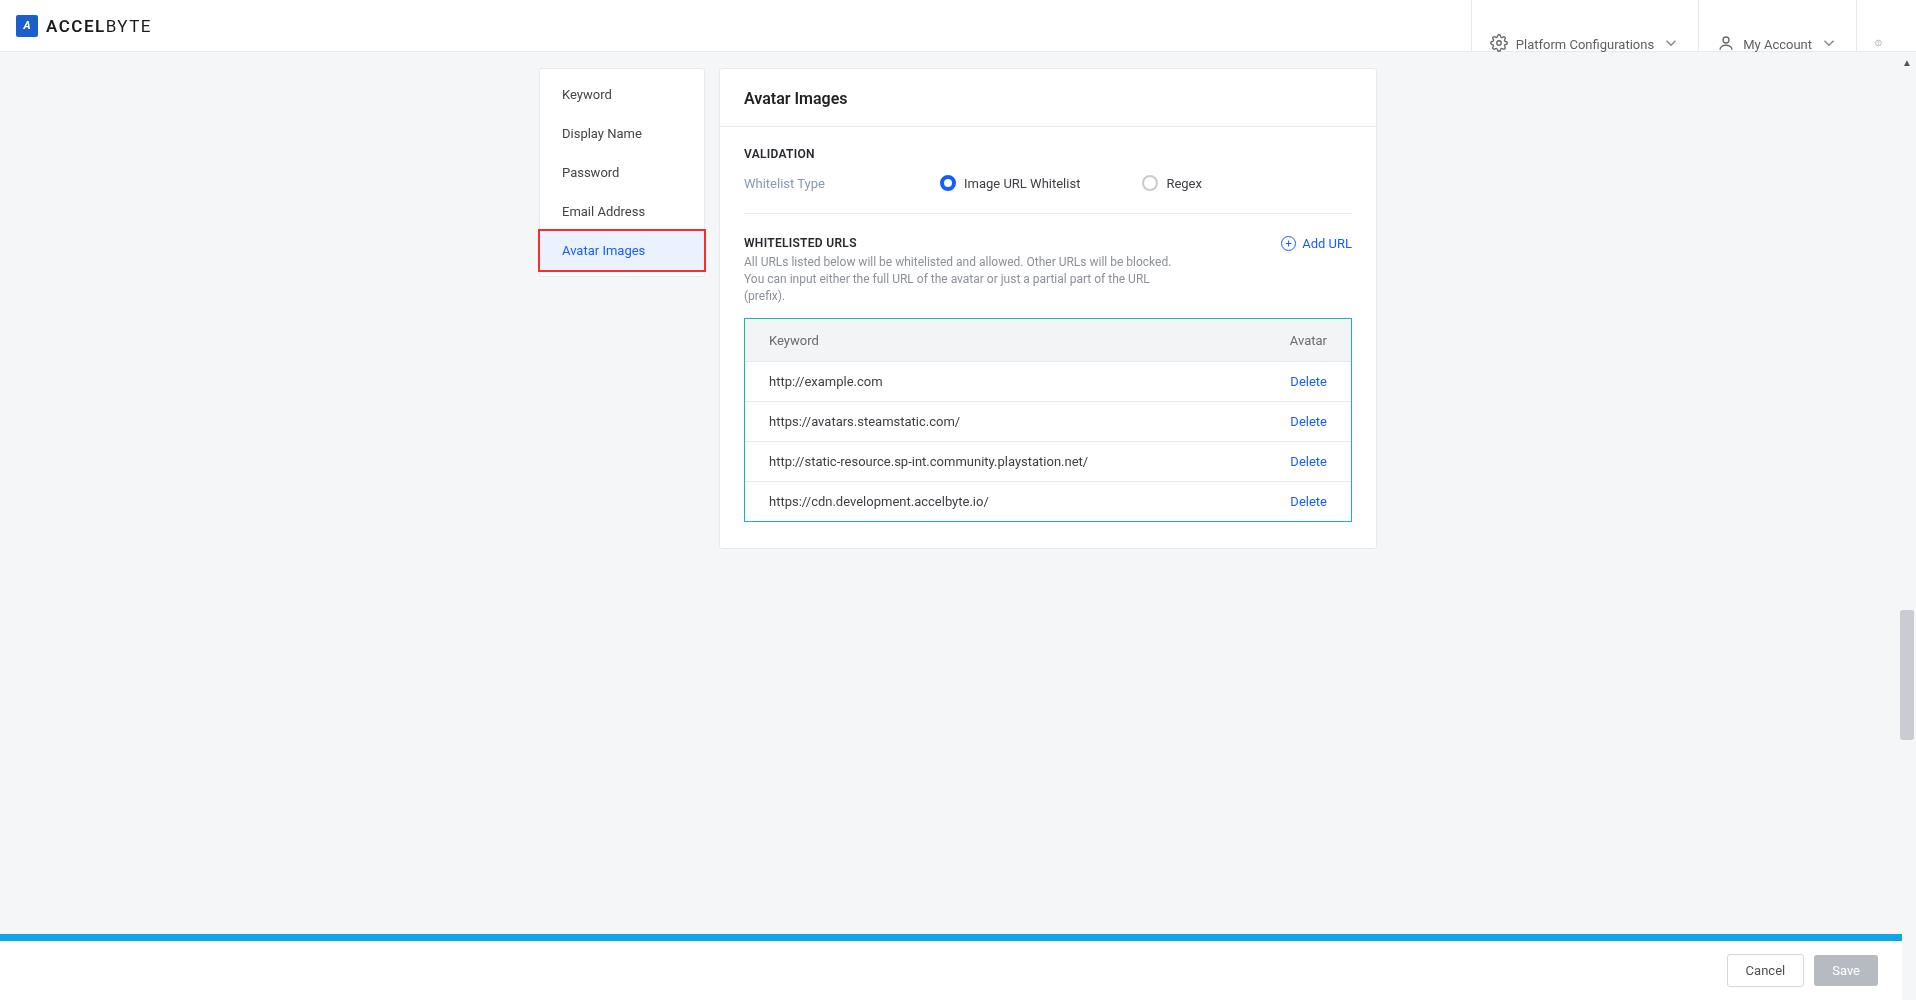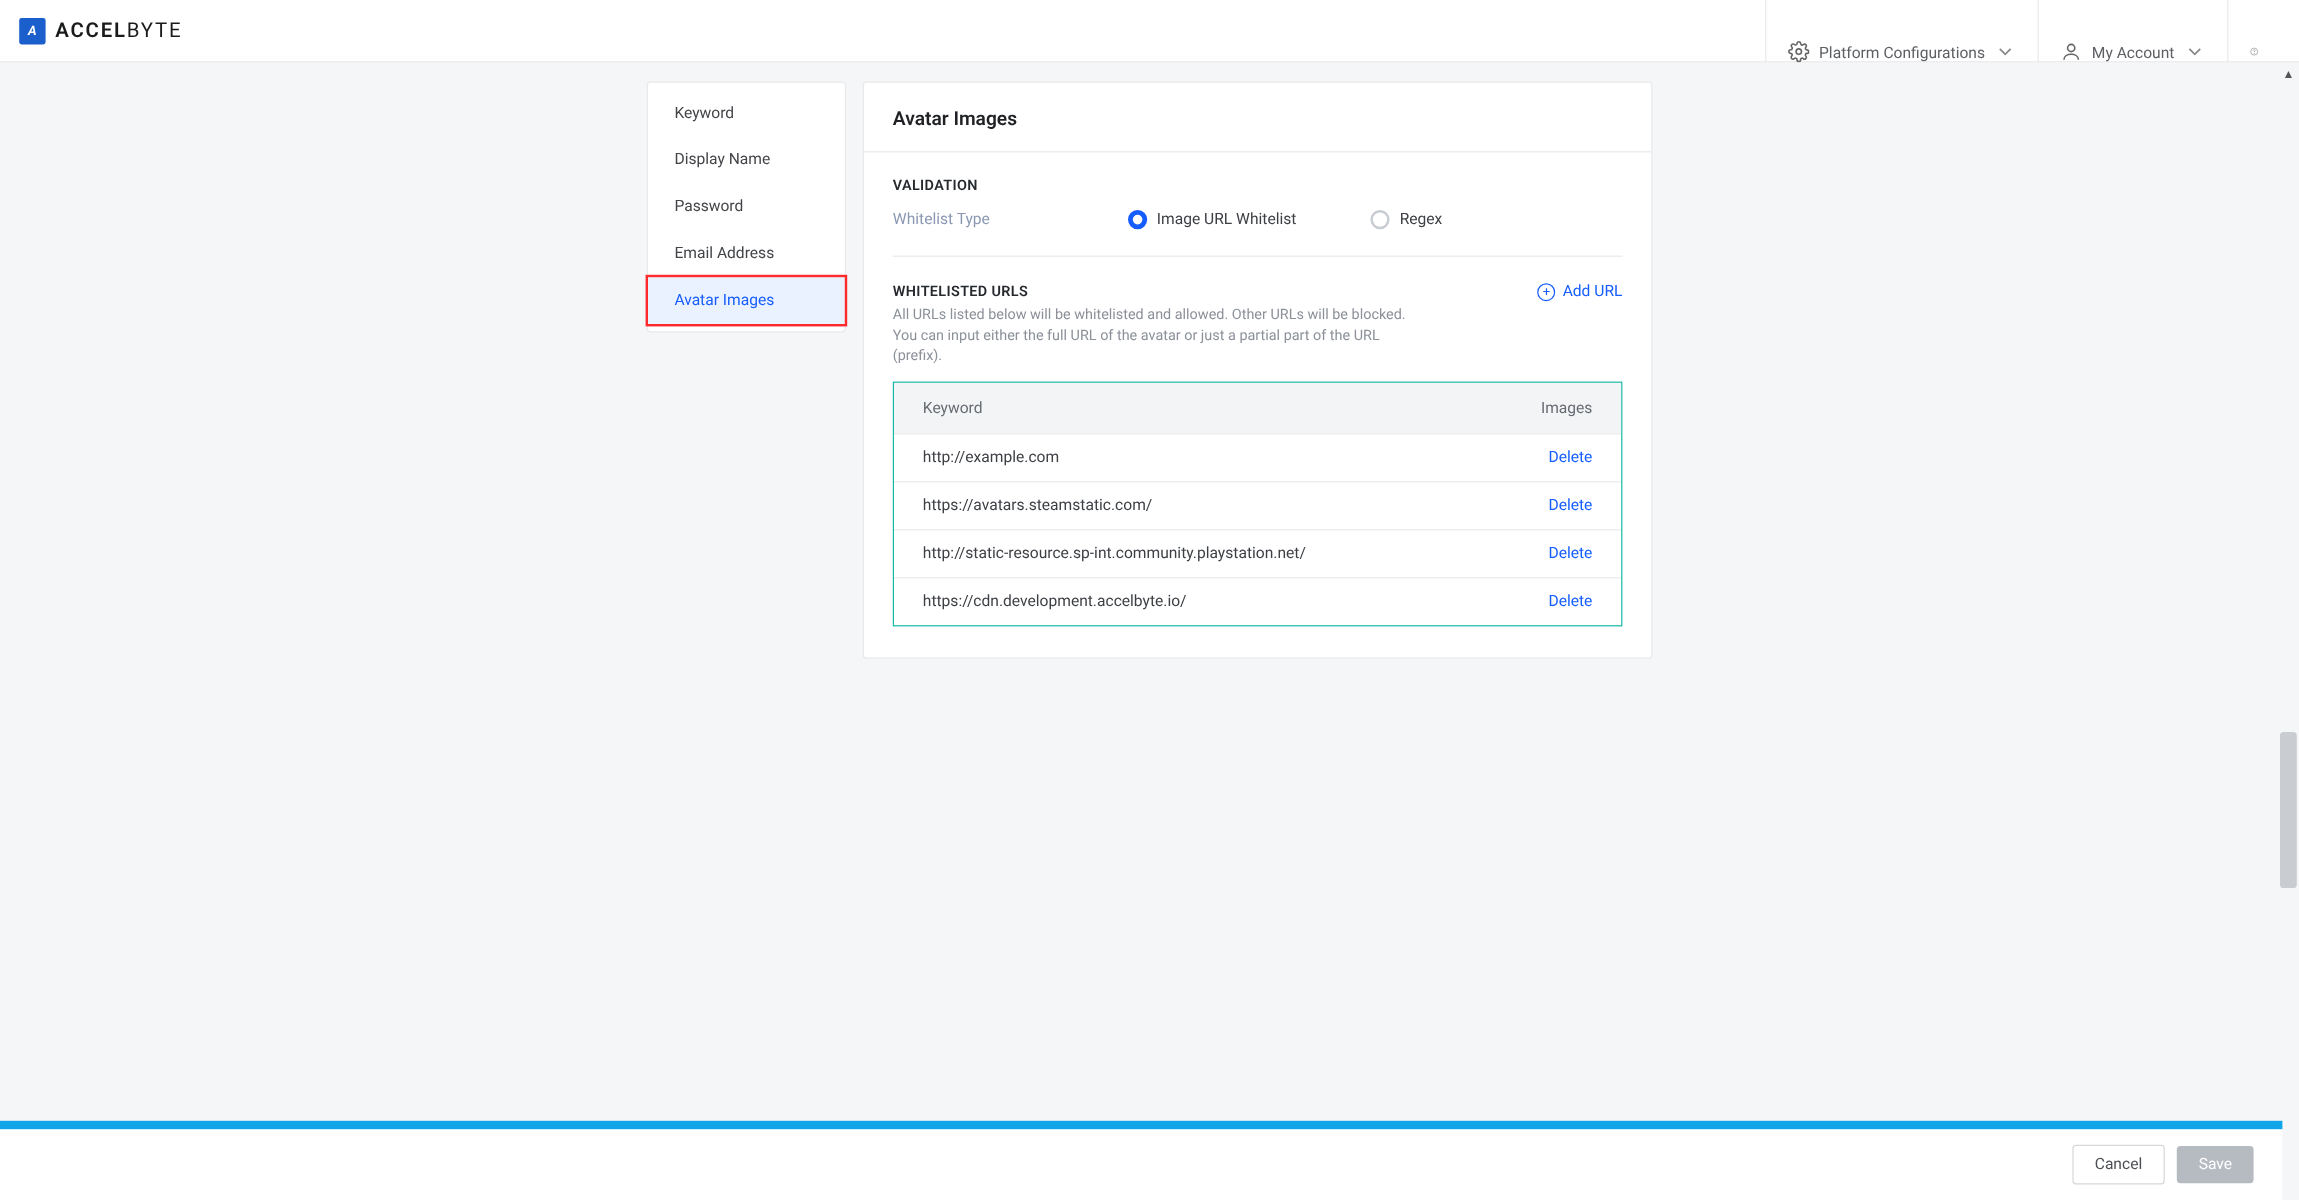--- a/index.html
+++ b/index.html
@@ -133,21 +133,21 @@
         </div>
         <div class="add-url">
           <span class="plus-ic">+</span>
           <span>Add URL</span>
         </div>
       </div>
 
       <div class="table">
         <div class="thead">
           <div class="kw-col">Keyword</div>
-          <div class="act-col">Images</div>
+          <div class="act-col">Avatar</div>
         </div>
         <div id="tbody">
             <div class="trow">
               <div class="kw-col">http://example.com</div>
               <div class="act-col">Delete</div>
             </div>
             <div class="trow">
               <div class="kw-col">https://avatars.steamstatic.com/</div>
               <div class="act-col">Delete</div>
             </div>

